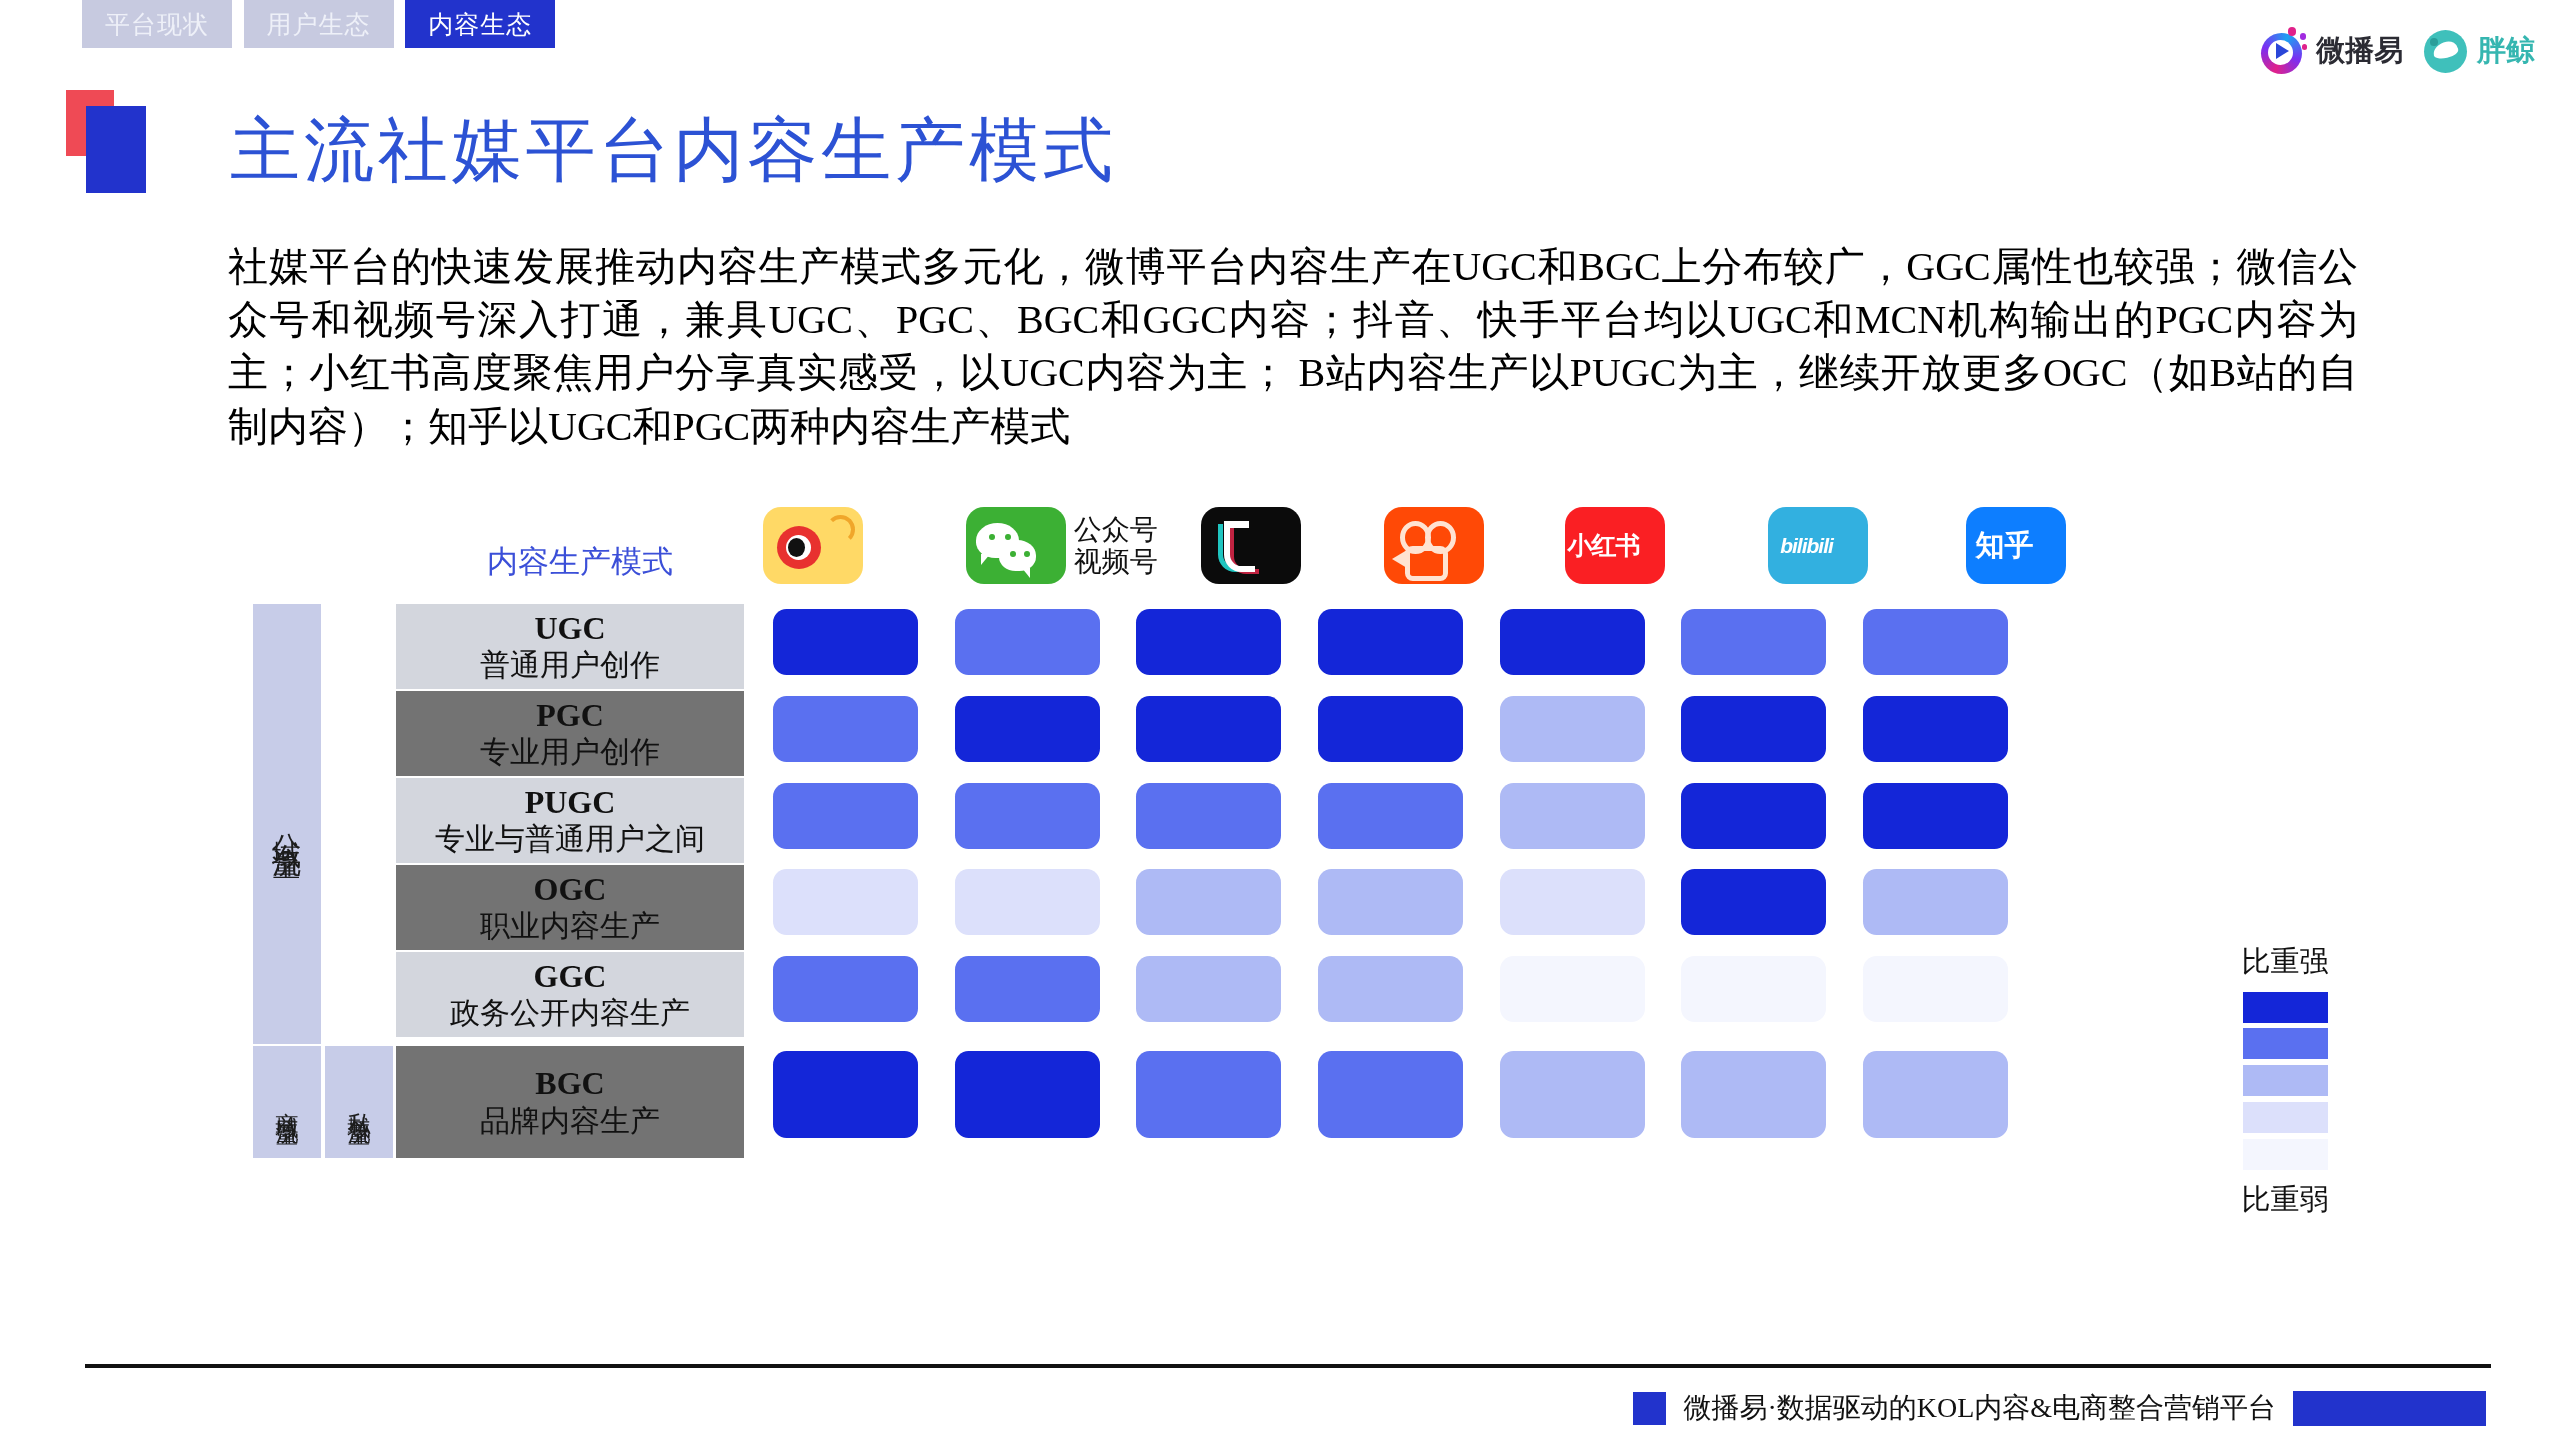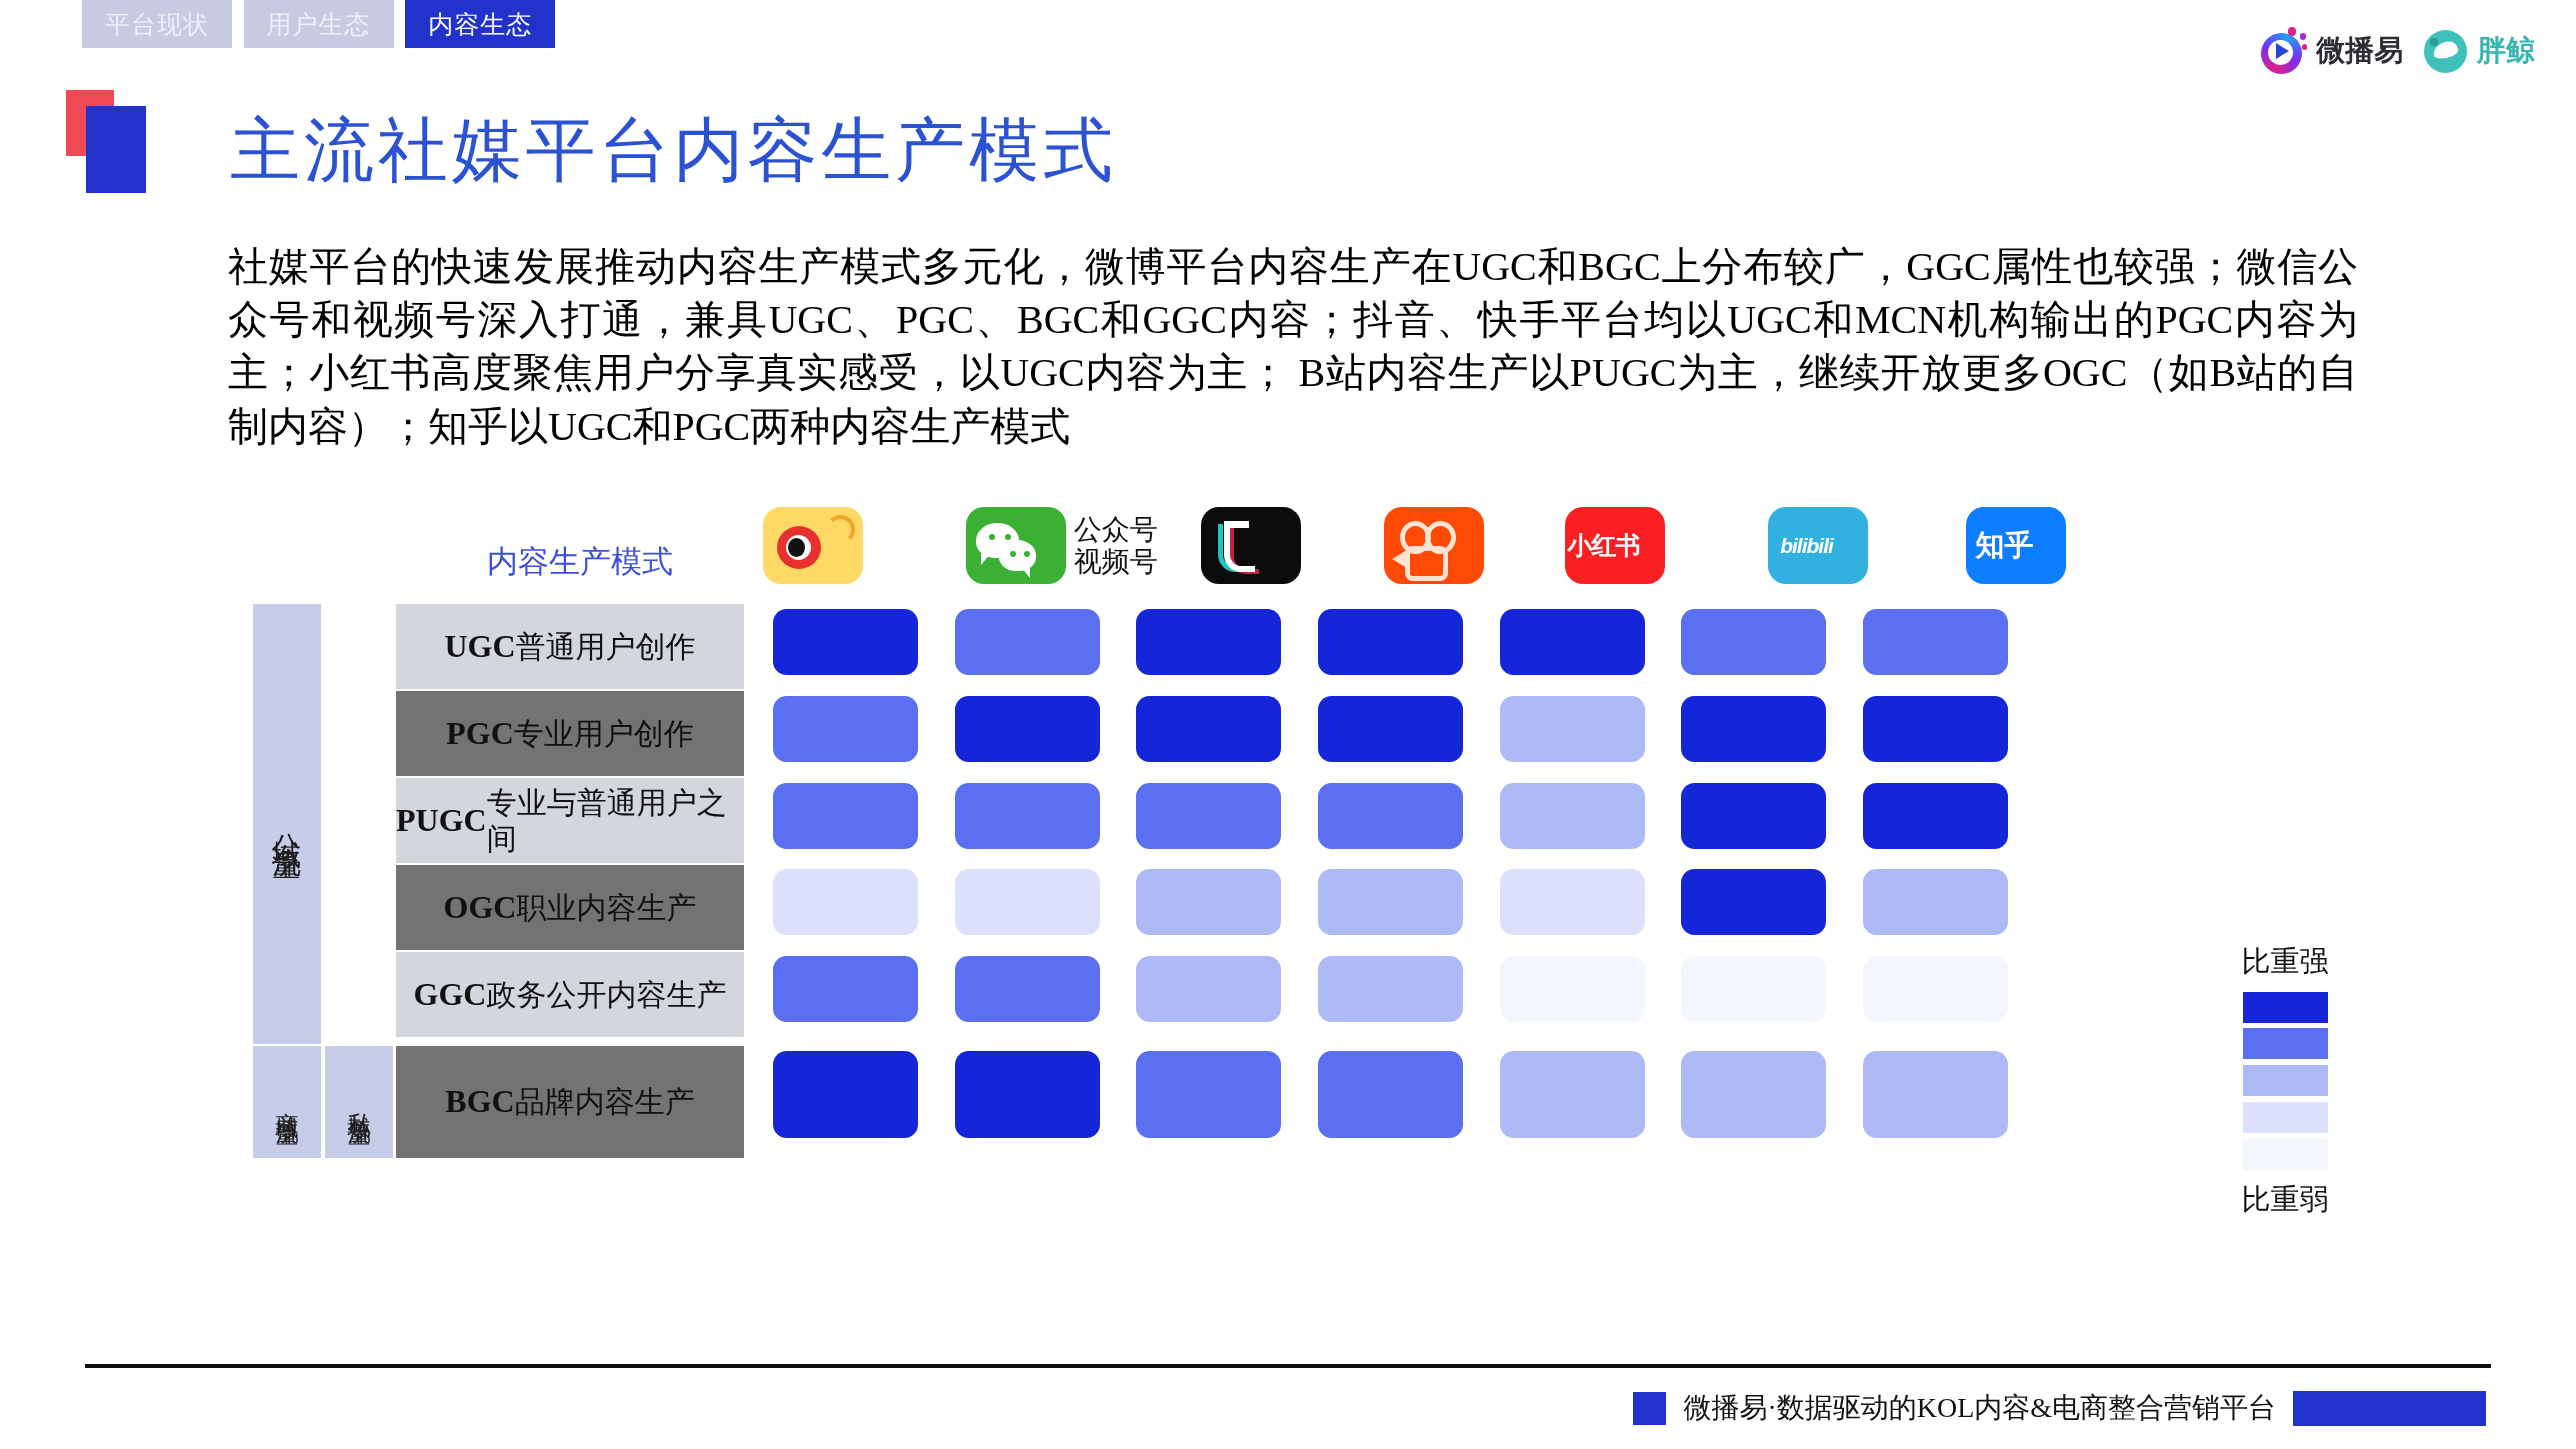--- a/index.html
+++ b/index.html
@@ -137,21 +137,21 @@
     display:flex;align-items:center;justify-content:center;
   }
   .vtext{
     writing-mode:vertical-rl;text-orientation:upright;
     font-size:29px;letter-spacing:6.8px;color:#1c1c1c;font-family:"Liberation Serif",serif;
   }
   .vtext.small{font-size:23px;letter-spacing:3.9px;}
 
   .rowlabel{
     position:absolute;left:396px;width:348px;
-    display:flex;flex-direction:row;align-items:center;justify-content:center;
+    display:flex;flex-direction:column;align-items:center;justify-content:center;
     font-family:"Liberation Serif",serif;color:#111;
   }
   .rowlabel .code{font-size:32px;font-weight:bold;line-height:1.18;}
   .rowlabel .desc{font-size:30px;line-height:1.2;}
   .rl-a{background:#d3d6dd;}
   .rl-b{background:#737373;text-align:center;}
 
   .cell{position:absolute;border-radius:13.5px;}
 
   

